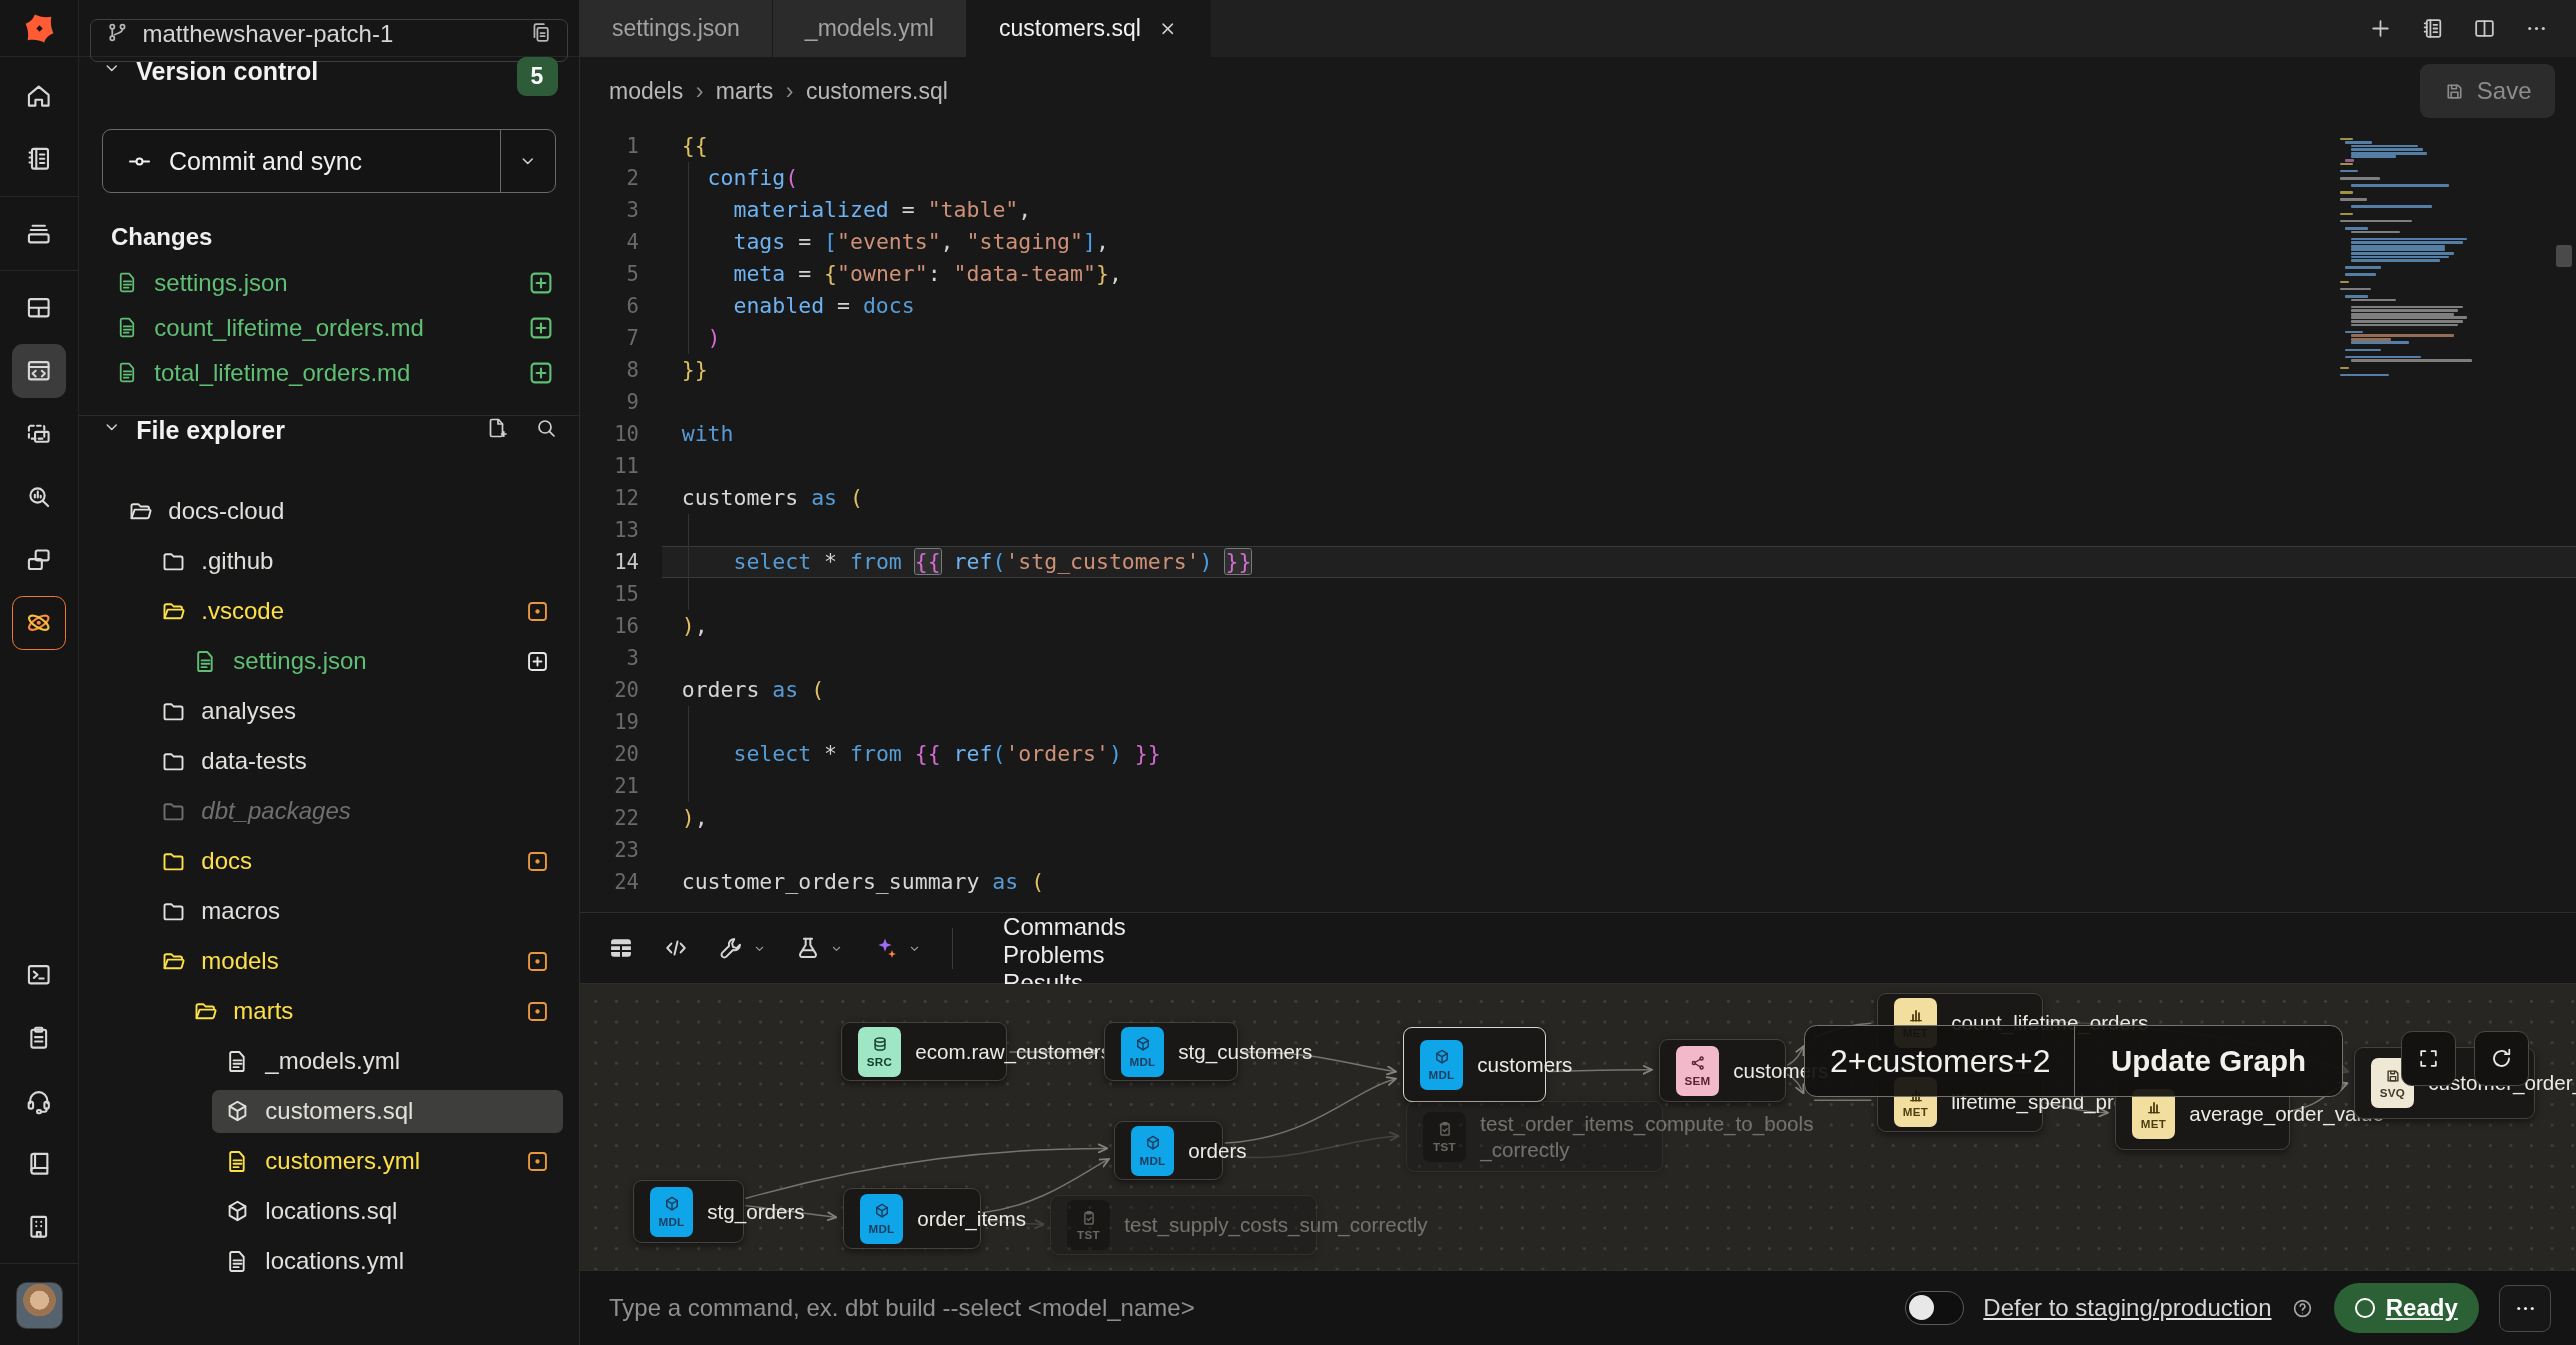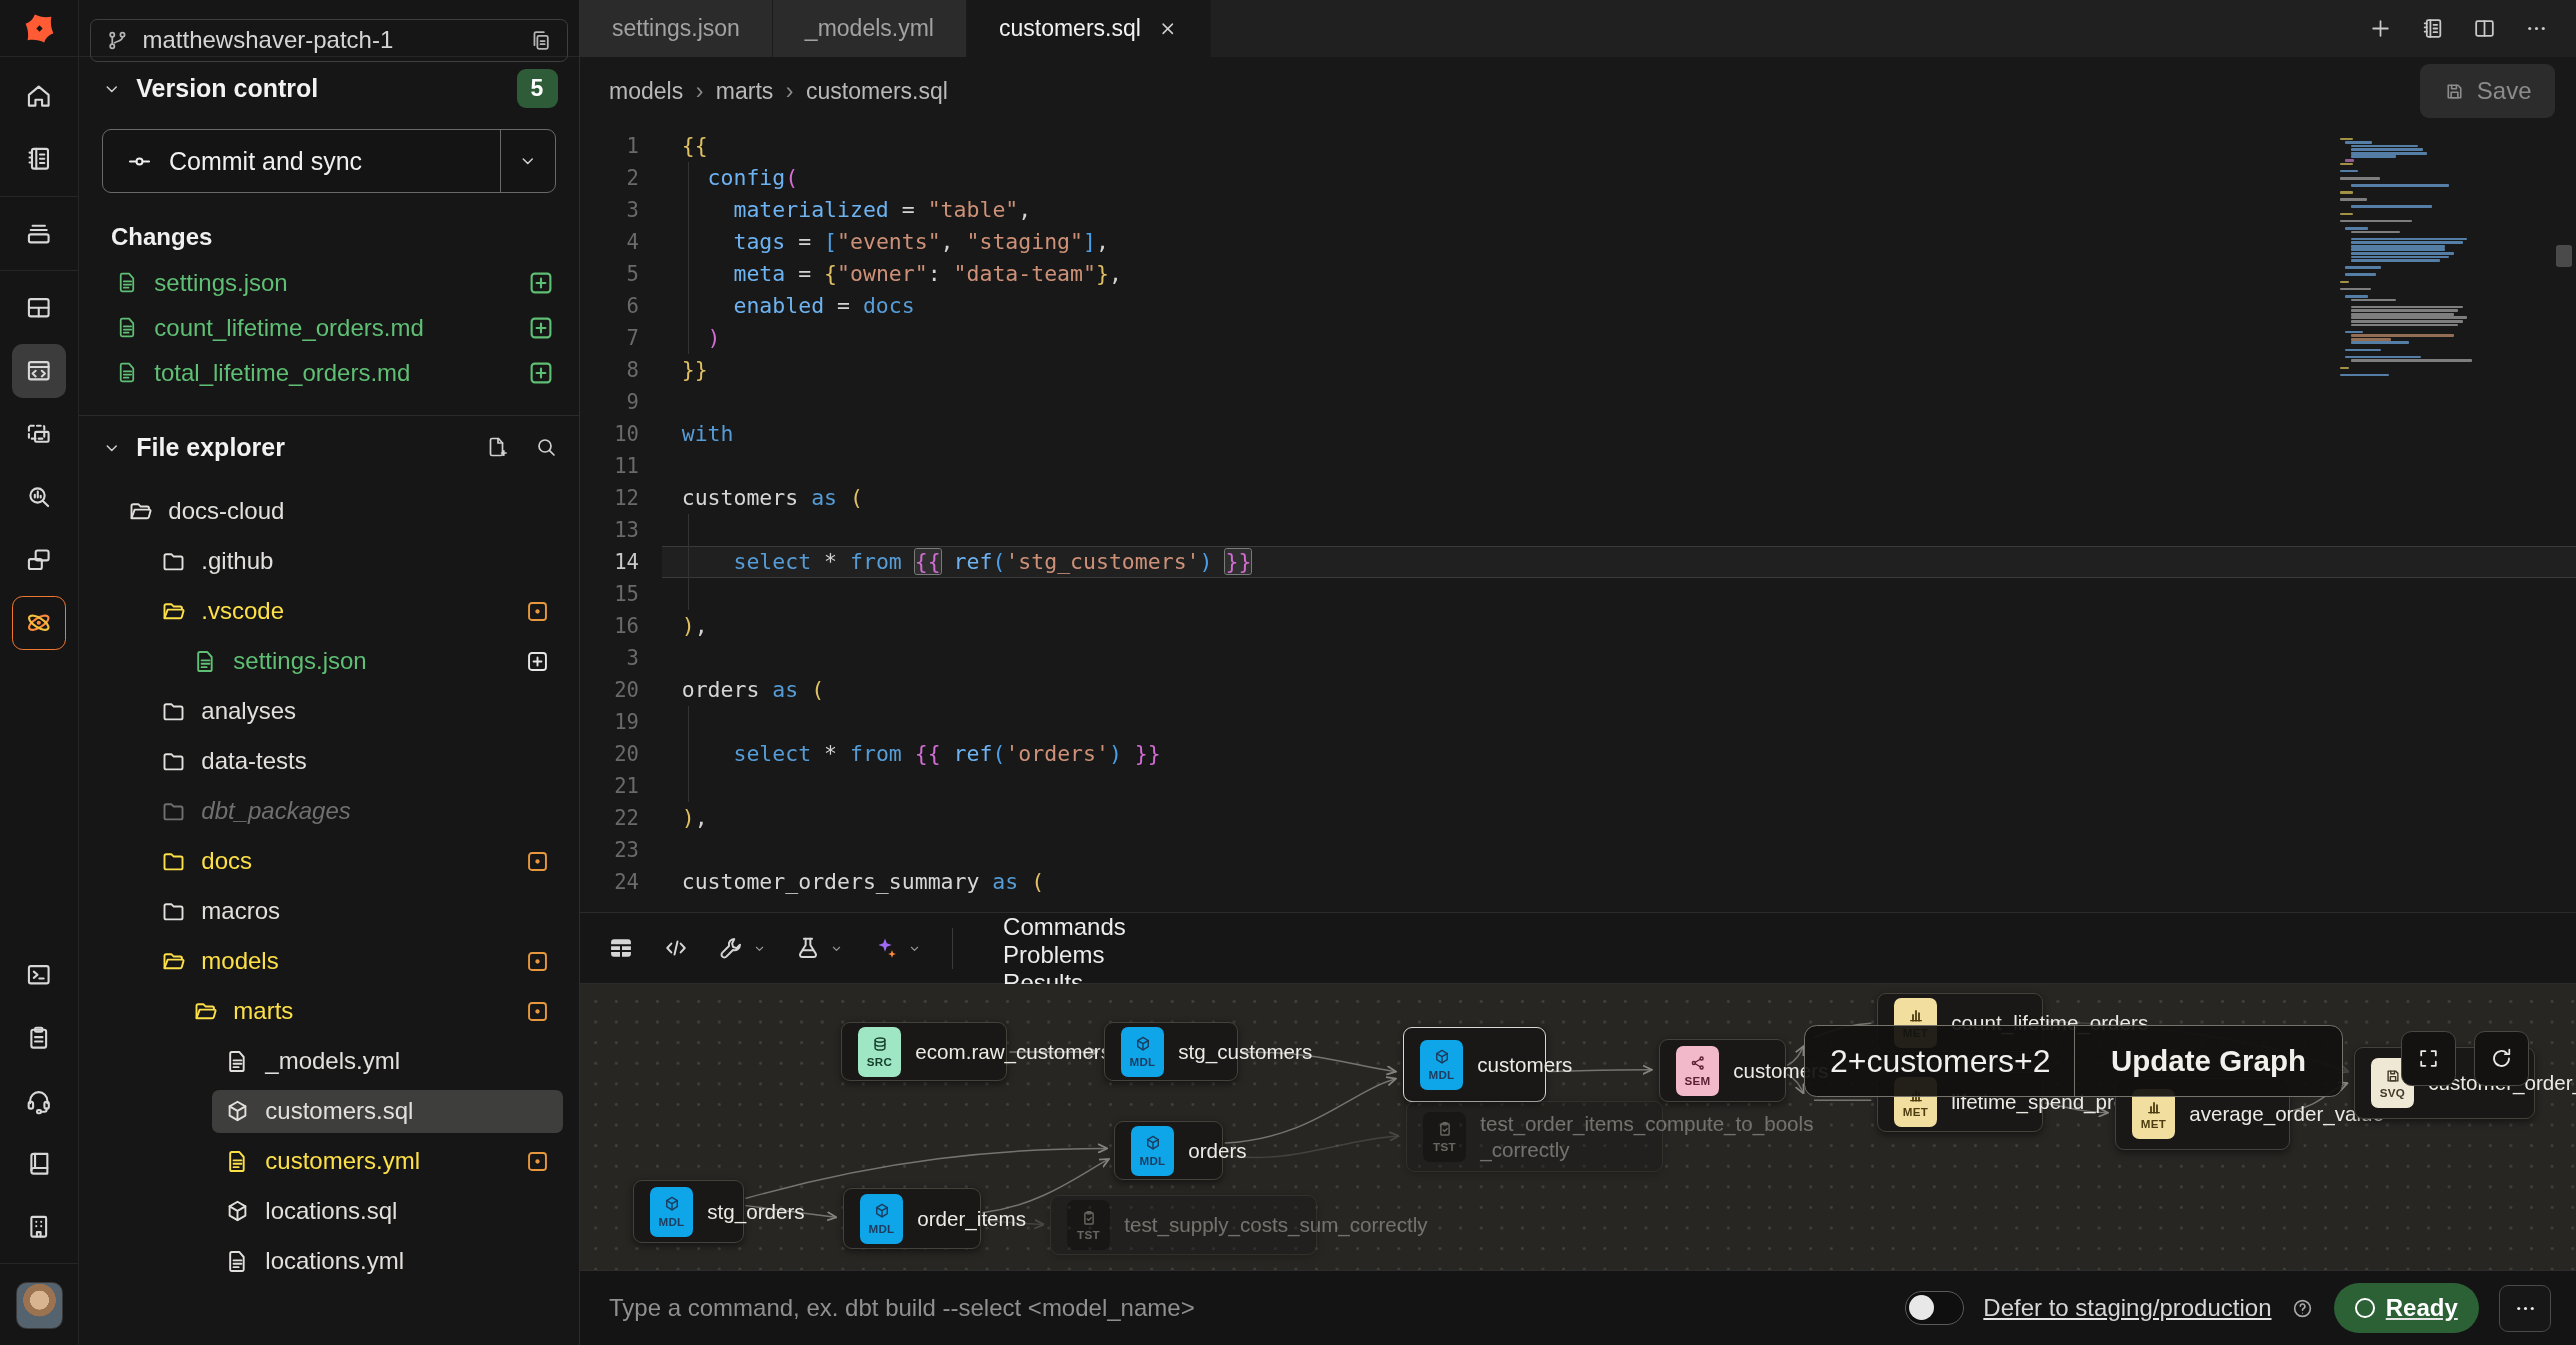--- a/index.html
+++ b/index.html
@@ -20,25 +20,25 @@
   .ritem.accent { border:1.8px solid #f07830; color:#ff8a3d; }
   .rdiv { width:79px; height:0.9px; background:#262626; margin:5.4px 0; }
   .rail-spacer { flex:1; }
   .avatar { width:47px; height:47px; border-radius:10.7px; margin:12.5px 0 16px; background:
     radial-gradient(circle at 50% 38%, #d9b490 0 26%, #9b7350 27% 45%, #54636e 46% 100%);
     border:0.9px solid #3a3a3a; cursor:pointer; }
 
   
   .sidebar { position:absolute; left:79px; top:0; bottom:0; width:501px; background:#161616; border-right:0.9px solid #2c2c2c; }
   .branchbar { height:57px; border-bottom:0.9px solid #262626; display:flex; align-items:center; padding:7.2px 10.7px; }
-  .branchbox { flex:1; height:43px; border:0.9px solid #3f3f3f; border-radius:7.2px; display:flex; align-items:center; padding:0 14.3px; gap:12.5px; cursor:pointer;margin-top:24px; }
+  .branchbox { flex:1; height:43px; border:0.9px solid #3f3f3f; border-radius:7.2px; display:flex; align-items:flex-start; padding:0 14.3px; gap:12.5px; cursor:pointer;margin-top:24px; }
   .branchbox .bname { flex:1; color:#d5d5d5; font-size:24px; white-space:nowrap; overflow:hidden; }
   .branchbox .ic { width:25px; height:25px; color:#b5b5b5; }
 
-  .sec-head { display:flex; align-items:center; gap:14.3px; padding:0 21.5px; height:63px; }
+  .sec-head { display:flex; gap:14.3px; padding:0 21.5px; height:63px; }
   .sec-head .chev { color:#cfcfcf; }
   .sec-head .ic { width:21.5px; height:21.5px; }
   .sec-title { font-size:25px; font-weight:700; color:#f2f2f2; flex:1; }
   .vc-badge { min-width:41px; height:39px; border-radius:9px; background:#2e5c38; color:#fff; font-size:23px; font-weight:700; display:flex; align-items:center; justify-content:center; padding:0 9px; }
 
   .commit-btn { margin:9px 23px 5.4px; height:64px; border:0.9px solid #6a6a6a; border-radius:9px; display:flex; align-items:stretch; cursor:pointer; background:#141414; }
   .commit-main { flex:1; display:flex; align-items:center; gap:16px; padding-left:23px; color:#f0f0f0; font-size:25px; font-weight:500; }
   .commit-main .ic { width:27px; height:27px; }
   .commit-caret { width:55px; border-left:0.9px solid #6a6a6a; display:flex; align-items:center; justify-content:center; color:#d0d0d0; }
   .commit-caret .ic { width:21.5px; height:21.5px; }

